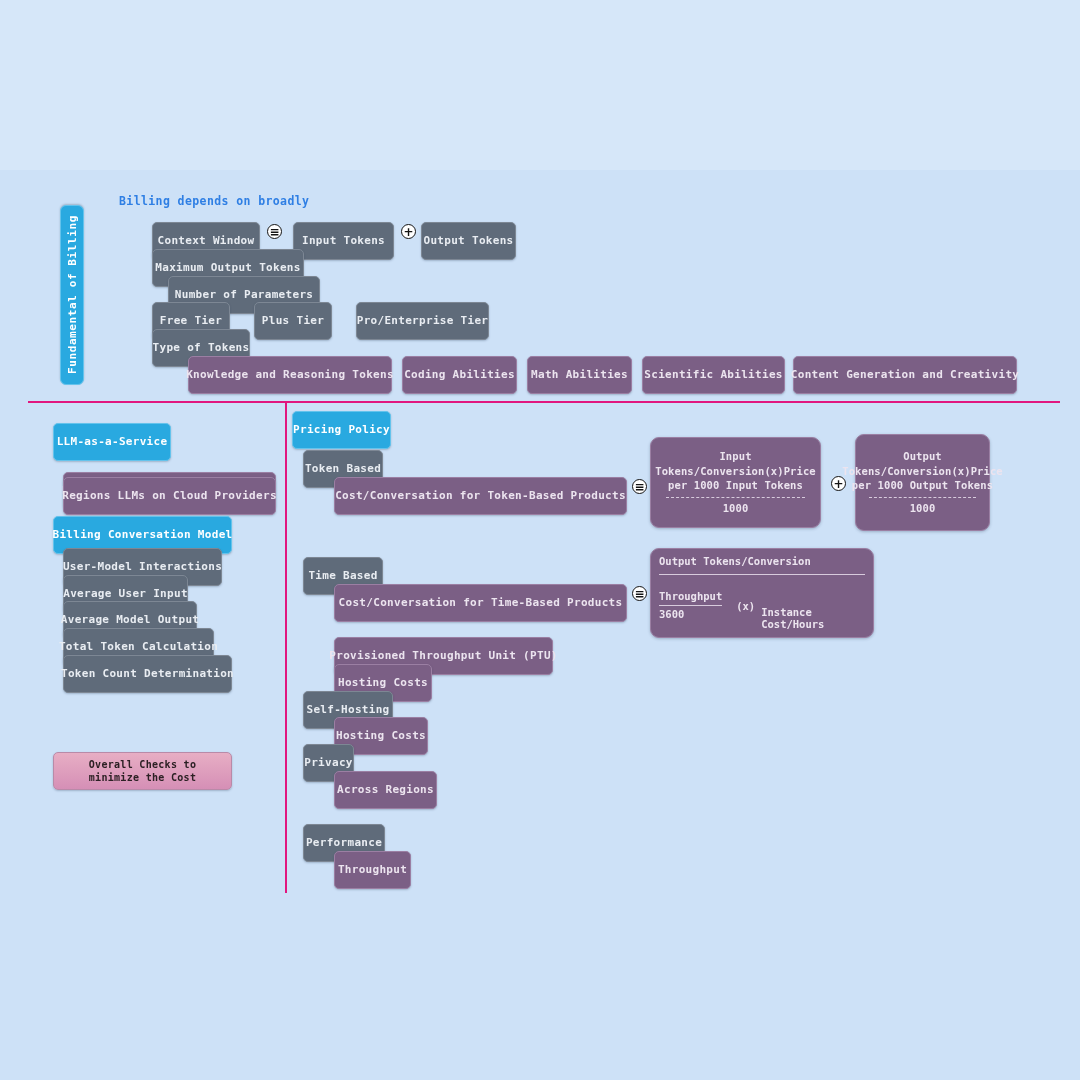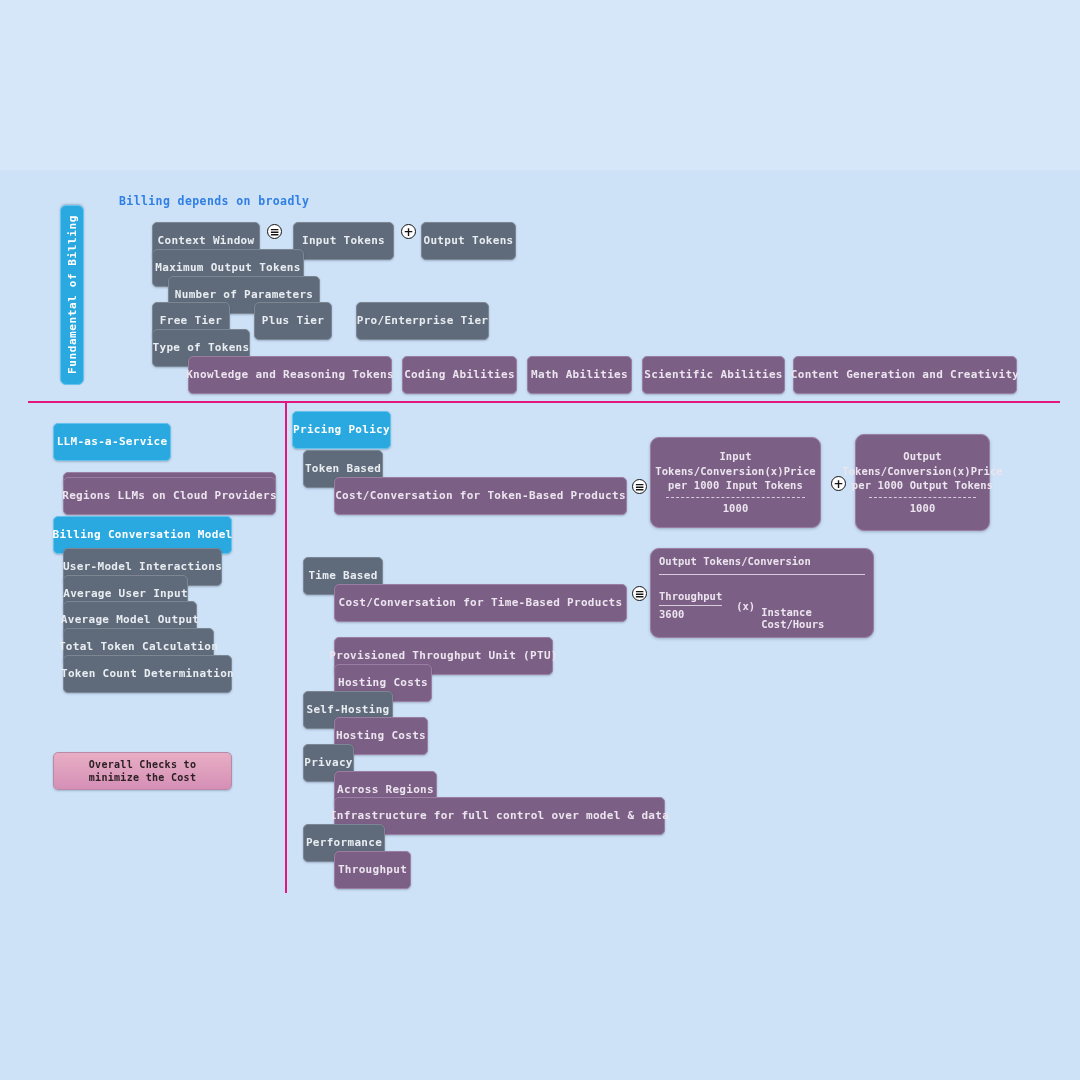--- a/index.html
+++ b/index.html
@@ -354,19 +354,18 @@
   <div class="node purple" style="left:334px; top:664px; width:98px; height:19px;">Hosting Costs</div>
 
   <div class="node gray" style="left:303px; top:691px; width:90px; height:19px;">Self-Hosting</div>
 
   <div class="node purple" style="left:334px; top:717px; width:94px; height:19px;">Hosting Costs</div>
 
   <div class="node gray" style="left:303px; top:744px; width:51px; height:19px;">Privacy</div>
 
   <div class="node purple" style="left:334px; top:771px; width:103px; height:19px;">Across Regions</div>
 
-  <div class="node purple" style="left:334px; top:797px; width:331px; height:19px;">Infrastructure for full control over model &amp; data</div>
 
   <div class="node gray" style="left:303px; top:824px; width:82px; height:19px;">Performance</div>
 
   <div class="node purple" style="left:334px; top:851px; width:77px; height:19px;">Throughput</div>
 
 </div>
 
 </body></html>

